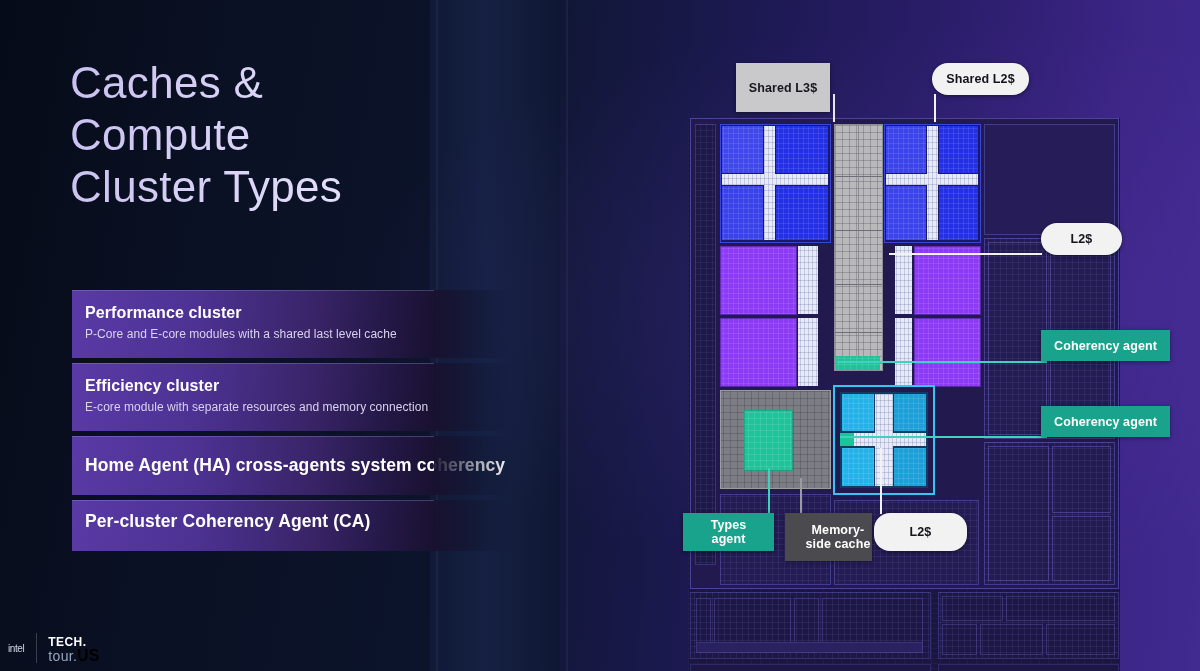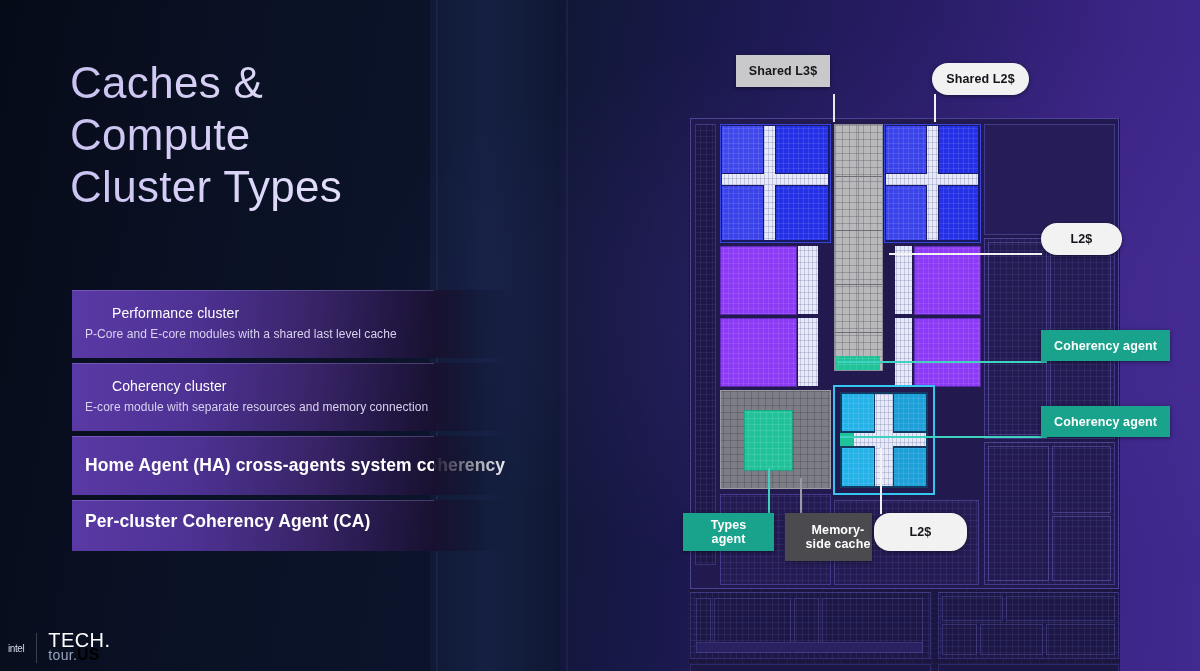--- a/index.html
+++ b/index.html
@@ -62,38 +62,38 @@
     border-top: 1px solid rgba(180,160,235,0.30);
     overflow: visible;
   }
   .bar::after {
     content:""; position:absolute; left:362px; top:-1px; width:78px; height:calc(100% + 1px);
     background: linear-gradient(90deg, rgba(24,17,47,0.95) 0%, rgba(14,19,42,0.35) 60%, rgba(12,18,40,0) 100%);
     pointer-events:none;
   }
   .bar.tall { padding-bottom: 14px; }
   .bar-title {
-    font-size: 14px; font-weight: 400; color: #ffffff;
-    letter-spacing: 0.1px; line-height: 22px; white-space: nowrap; margin-left: 27px;
+    font-size: 16px; font-weight: 700; color: #ffffff;
+    letter-spacing: 0.1px; line-height: 22px; white-space: nowrap;
   }
   .bar-sub {
     font-size: 12px; font-weight: 400; color: #d9d3ef;
     letter-spacing: 0.05px; line-height: 19px; margin-top: 1px; white-space: nowrap;
   }
   .bar-single { font-size: 17.5px; font-weight: 700; color: #ffffff; letter-spacing: 0.1px; line-height: 23px; white-space: nowrap; }
 
   
   .footer { position: absolute; left: 8px; bottom: 8px; display: flex; align-items: center; }
   .intel-mark {
     font-size: 10px; color: #cfd6e6; letter-spacing: -0.4px;
     font-family: "Liberation Sans", sans-serif; font-weight: 400;
   }
   .logo-div { width: 1px; height: 30px; background: rgba(255,255,255,0.20); margin: 0 11px 0 12px; }
   .tech-tour { line-height: 13px; }
-  .tt1 { font-size: 20px; font-weight: 400; color: #ffffff; letter-spacing: 0.4px; }
+  .tt1 { font-size: 12px; font-weight: 700; color: #ffffff; letter-spacing: 0.4px; }
   .tt2 { font-size: 14px; font-weight: 400; color: #9aa6bd; letter-spacing: 0.3px; }
 
   
   #die { position: absolute; left: 688px; top: 118px; width: 432px; height: 553px; }
   #die svg { display:block; }
 
   
   .callout {
     position: absolute;
     display: flex; align-items: center; justify-content: center;
@@ -126,21 +126,21 @@
   </div>
 
   <div class="bars">
 
     <div class="bar tall">
       <div class="bar-title">Performance cluster</div>
       <div class="bar-sub">P-Core and E-core modules with a shared last level cache</div>
     </div>
 
     <div class="bar tall">
-      <div class="bar-title">Coherency cluster</div>
+      <div class="bar-title">Efficiency cluster</div>
       <div class="bar-sub">E-core module with separate resources and memory connection</div>
     </div>
 
     <div class="bar" style="padding-top:17px;padding-bottom:18px;">
       <div class="bar-single">Home Agent (HA) cross-agents system coherency</div>
     </div>
 
     <div class="bar" style="padding-top:9px;padding-bottom:18px;">
       <div class="bar-single">Per-cluster Coherency Agent (CA)</div>
     </div>
@@ -344,21 +344,21 @@
   <div class="leader" style="left:837px;top:361px;width:210px;height:2px;background:#3fd2be;"></div>
 
   <div class="leader" style="left:840px;top:436px;width:207px;height:2px;background:#3fd2be;"></div>
 
   <div class="leader" style="left:768px;top:468px;width:2px;height:46px;background:#3fd2be;"></div>
 
   <div class="leader" style="left:800px;top:478px;width:2px;height:36px;background:#9b9ba4;"></div>
 
   <div class="leader" style="left:880px;top:448px;width:2px;height:66px;background:#f2f2f3;"></div>
 
-  <div class="callout c-gray" style="left:736px;top:55px;width:94px;height:32px;">
+  <div class="callout c-gray" style="left:736px;top:63px;width:94px;height:49px;">
     <span>Shared L3$</span>
   </div>
 
   <div class="callout c-white" style="left:932px;top:63px;width:97px;height:32px;">
     <span>Shared L2$</span>
   </div>
 
   <div class="callout c-white" style="left:1041px;top:223px;width:81px;height:32px;">
     <span>L2$</span>
   </div>

